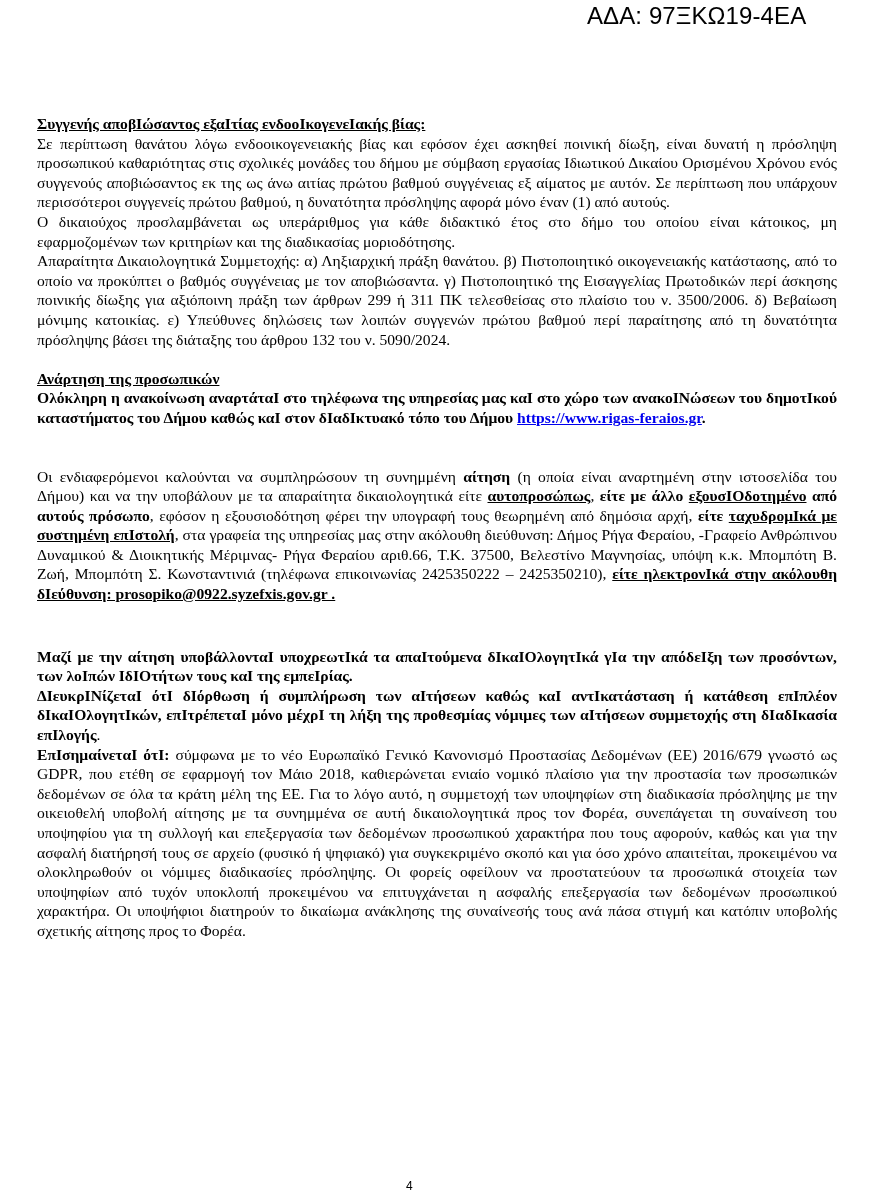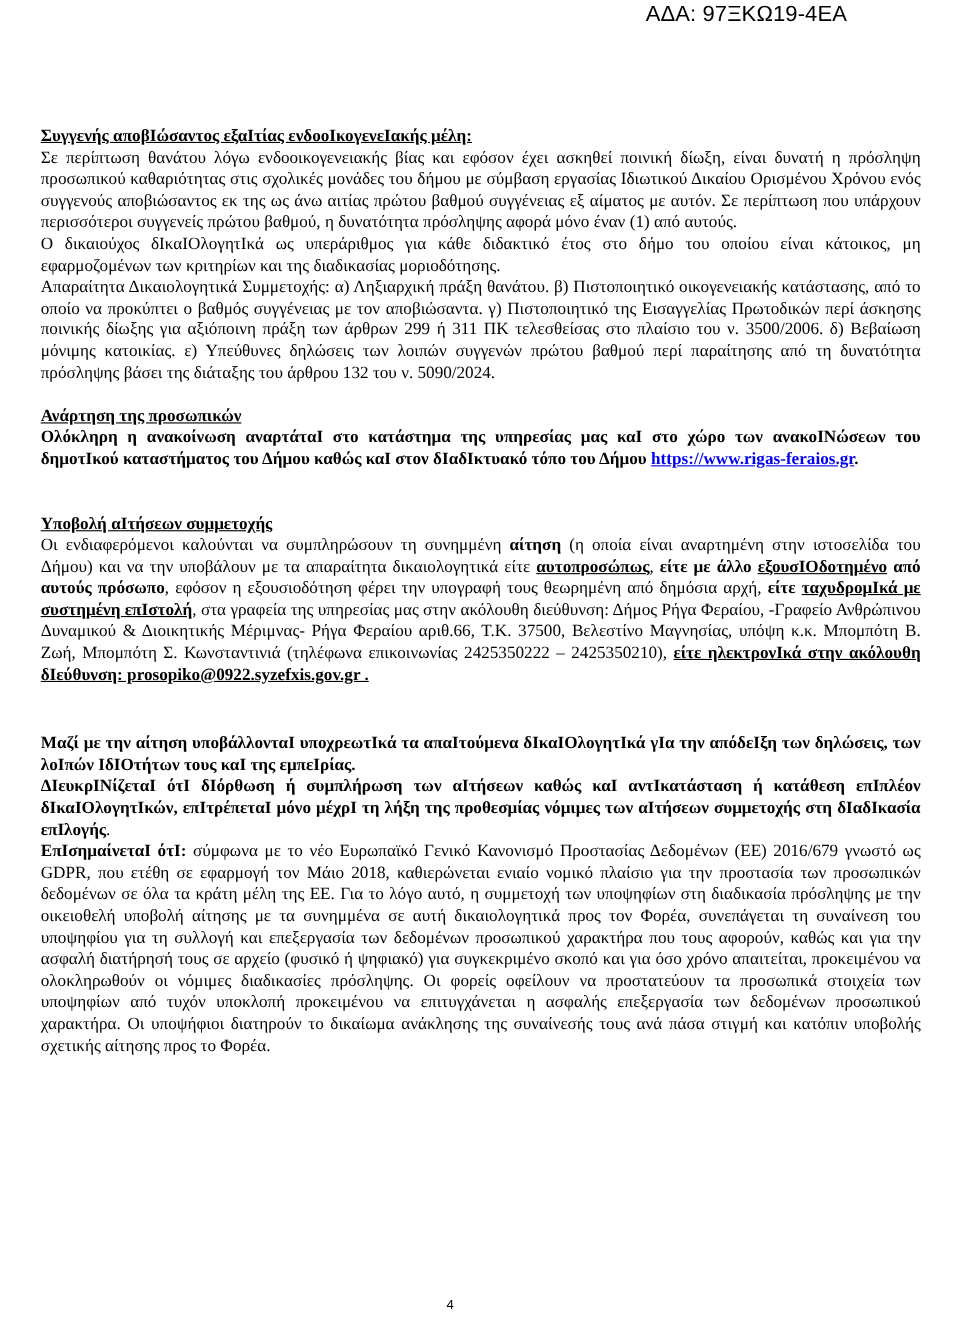--- a/index.html
+++ b/index.html
@@ -1,19 +1,19 @@
 <!DOCTYPE html>
 <html><head>
 <meta charset="utf-8">
 <style>
   html, body { margin: 0; padding: 0; background: #ffffff; }
   body { width: 881px; height: 1200px; position: relative; overflow: hidden; color: #000; }
   .ada {
     position: absolute; top: 2px; left: 587px;
-    font-family: "Liberation Sans", sans-serif; font-size: 20px; letter-spacing: 0.1px; text-align: right;
+    font-family: "Liberation Sans", sans-serif; font-size: 24px; letter-spacing: 0.1px; text-align: right;
   }
   .page {
     position: absolute; left: 37px; top: 114px; width: 800px;
     font-family: "Liberation Serif", serif; font-size: 15.6px; line-height: 19.6px;
     text-align: justify;
   }
   .page p { margin: 0; }
   .b { font-weight: bold; }
   .bu { font-weight: bold; text-decoration: underline; }
   .link { color: #0000ee; font-weight: bold; text-decoration: underline; font-family: Liberation Serif, serif; }
@@ -25,35 +25,34 @@
     font-family: "Liberation Sans", sans-serif; font-size: 12px;
   }
 </style>
 </head>
 <body>
 
 <div class="ada">ΑΔΑ: 97ΞΚΩ19-4ΕΑ</div>
 
 <div class="page">
 
-  <p class="bu">Συγγενής αποβΙώσαντος εξαΙτίας ενδοοΙκογενεΙακής μέλη:</p>
+  <p class="bu">Συγγενής αποβΙώσαντος εξαΙτίας ενδοοΙκογενεΙακής βίας:</p>
   <p>Σε περίπτωση θανάτου λόγω ενδοοικογενειακής βίας και εφόσον έχει ασκηθεί ποινική δίωξη, είναι δυνατή η πρόσληψη προσωπικού καθαριότητας στις σχολικές μονάδες του δήμου με σύμβαση εργασίας Ιδιωτικού Δικαίου Ορισμένου Χρόνου ενός συγγενούς αποβιώσαντος εκ της ως άνω αιτίας πρώτου βαθμού συγγένειας εξ αίματος με αυτόν. Σε περίπτωση που υπάρχουν περισσότεροι συγγενείς πρώτου βαθμού, η δυνατότητα πρόσληψης αφορά μόνο έναν (1) από αυτούς.</p>
-  <p>Ο δικαιούχος δΙκαΙΟλογητΙκά ως υπεράριθμος για κάθε διδακτικό έτος στο δήμο του οποίου είναι κάτοικος, μη εφαρμοζομένων των κριτηρίων και της διαδικασίας μοριοδότησης.</p>
+  <p>Ο δικαιούχος προσλαμβάνεται ως υπεράριθμος για κάθε διδακτικό έτος στο δήμο του οποίου είναι κάτοικος, μη εφαρμοζομένων των κριτηρίων και της διαδικασίας μοριοδότησης.</p>
   <p>Απαραίτητα Δικαιολογητικά Συμμετοχής: α) Ληξιαρχική πράξη θανάτου. β) Πιστοποιητικό οικογενειακής κατάστασης, από το οποίο να προκύπτει ο βαθμός συγγένειας με τον αποβιώσαντα. γ) Πιστοποιητικό της Εισαγγελίας Πρωτοδικών περί άσκησης ποινικής δίωξης για αξιόποινη πράξη των άρθρων 299 ή 311 ΠΚ τελεσθείσας στο πλαίσιο του ν. 3500/2006. δ) Βεβαίωση μόνιμης κατοικίας. ε) Υπεύθυνες δηλώσεις των λοιπών συγγενών πρώτου βαθμού περί παραίτησης από τη δυνατότητα πρόσληψης βάσει της διάταξης του άρθρου 132 του ν. 5090/2024.</p>
 
   <div class="gap1"></div>
 
   <p class="bu">Ανάρτηση της προσωπικών </p>
-  <p class="b"><span>Ολόκληρη η ανακοίνωση αναρτάταΙ στο κατάστημα της υπηρεσίας μας καΙ στο χώρο των ανακοΙΝώσεων του δημοτΙκού καταστήματος του Δήμου καθώς καΙ στον δΙαδΙκτυακό τόπο του Δήμου </span><a class="link">https://www.rigas-feraios.gr</a><span>.</span></p>
+  <p class="b"><span>Ολόκληρη η ανακοίνωση αναρτάταΙ στο τηλέφωνα της υπηρεσίας μας καΙ στο χώρο των ανακοΙΝώσεων του δημοτΙκού καταστήματος του Δήμου καθώς καΙ στον δΙαδΙκτυακό τόπο του Δήμου </span><a class="link">https://www.rigas-feraios.gr</a><span>.</span></p>
 
   <div class="gap2"></div>
 
-  <p class="bu">Υποβολή αΙτήσεων συμμετοχής</p>
   <p><span>Οι ενδιαφερόμενοι καλούνται να συμπληρώσουν τη συνημμένη </span><span class="b">αίτηση</span><span> (η οποία είναι αναρτημένη στην ιστοσελίδα του  Δήμου) και να την υποβάλουν με τα απαραίτητα δικαιολογητικά είτε </span><span class="bu">αυτοπροσώπως</span><span>, </span><span class="b">είτε με άλλο </span><span class="bu">εξουσΙΟδοτημένο</span><span class="b"> από αυτούς πρόσωπο</span><span>, εφόσον η εξουσιοδότηση φέρει την υπογραφή τους θεωρημένη από δημόσια αρχή, </span><span class="b">είτε </span><span class="bu">ταχυδρομΙκά με συστημένη επΙστολή</span><span>, στα γραφεία της υπηρεσίας μας στην ακόλουθη διεύθυνση: Δήμος Ρήγα Φεραίου, -Γραφείο Ανθρώπινου Δυναμικού &amp; Διοικητικής Μέριμνας- Ρήγα Φεραίου αριθ.66, Τ.Κ. 37500, Βελεστίνο Μαγνησίας, υπόψη κ.κ. Μπομπότη Β. Ζωή, Μπομπότη Σ. Κωνσταντινιά (τηλέφωνα επικοινωνίας 2425350222 – 2425350210), </span><span class="bu">είτε ηλεκτρονΙκά στην ακόλουθη δΙεύθυνση: prosopiko@0922.syzefxis.gov.gr .</span></p>
 
   <div class="gap3"></div>
 
-  <p class="b">Μαζί με την αίτηση υποβάλλονταΙ υποχρεωτΙκά τα απαΙτούμενα δΙκαΙΟλογητΙκά γΙα την απόδεΙξη των δηλώσεις, των λοΙπών ΙδΙΟτήτων τους καΙ της εμπεΙρίας.</p>
+  <p class="b">Μαζί με την αίτηση υποβάλλονταΙ υποχρεωτΙκά τα απαΙτούμενα δΙκαΙΟλογητΙκά γΙα την απόδεΙξη των προσόντων, των λοΙπών ΙδΙΟτήτων τους καΙ της εμπεΙρίας.</p>
   <p><span class="b">ΔΙευκρΙΝίζεταΙ ότΙ δΙόρθωση ή συμπλήρωση των αΙτήσεων καθώς καΙ αντΙκατάσταση ή κατάθεση επΙπλέον δΙκαΙΟλογητΙκών, επΙτρέπεταΙ μόνο μέχρΙ τη λήξη της προθεσμίας νόμιμες των αΙτήσεων συμμετοχής στη δΙαδΙκασία επΙλογής</span><span>.</span></p>
   <p><span class="b">ΕπΙσημαίνεταΙ ότΙ:</span><span> σύμφωνα με το νέο Ευρωπαϊκό Γενικό Κανονισμό Προστασίας Δεδομένων (ΕΕ) 2016/679 γνωστό ως GDPR, που ετέθη σε εφαρμογή τον Μάιο 2018, καθιερώνεται ενιαίο νομικό πλαίσιο για την προστασία των προσωπικών δεδομένων σε όλα τα κράτη μέλη της ΕΕ. Για το λόγο αυτό, η συμμετοχή των υποψηφίων στη διαδικασία πρόσληψης με την οικειοθελή υποβολή αίτησης με τα συνημμένα σε αυτή δικαιολογητικά προς τον Φορέα, συνεπάγεται τη συναίνεση του υποψηφίου για τη συλλογή και επεξεργασία των δεδομένων προσωπικού χαρακτήρα που τους αφορούν, καθώς και για την ασφαλή διατήρησή τους σε αρχείο (φυσικό ή ψηφιακό) για συγκεκριμένο σκοπό και για όσο χρόνο απαιτείται, προκειμένου να ολοκληρωθούν οι νόμιμες διαδικασίες πρόσληψης. Οι φορείς οφείλουν να προστατεύουν τα προσωπικά στοιχεία των υποψηφίων από τυχόν υποκλοπή προκειμένου να επιτυγχάνεται η ασφαλής επεξεργασία των δεδομένων προσωπικού χαρακτήρα. Οι υποψήφιοι διατηρούν το δικαίωμα ανάκλησης της συναίνεσής τους ανά πάσα στιγμή και κατόπιν υποβολής σχετικής αίτησης προς το Φορέα.</span></p>
 </div>
 
 <div class="pagenum">4</div>
 
 </body></html>

